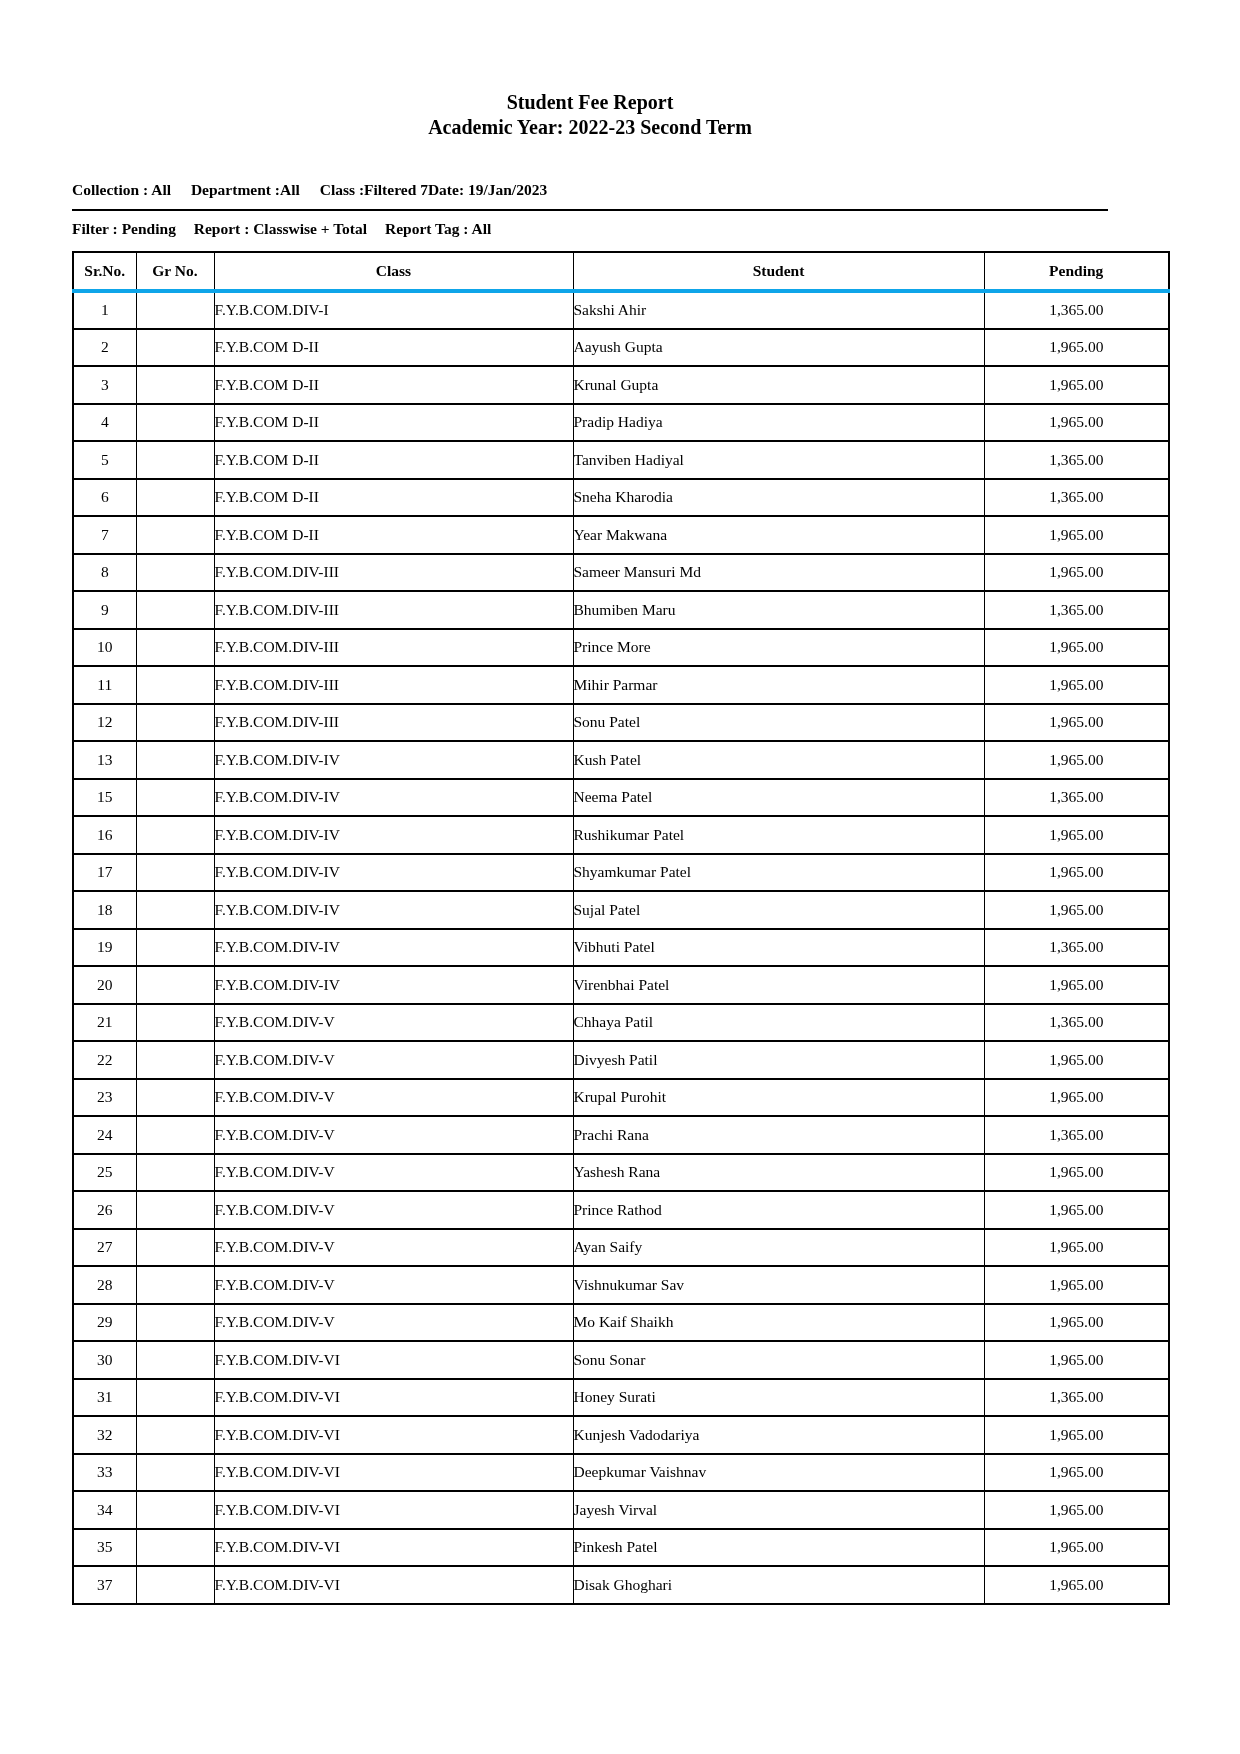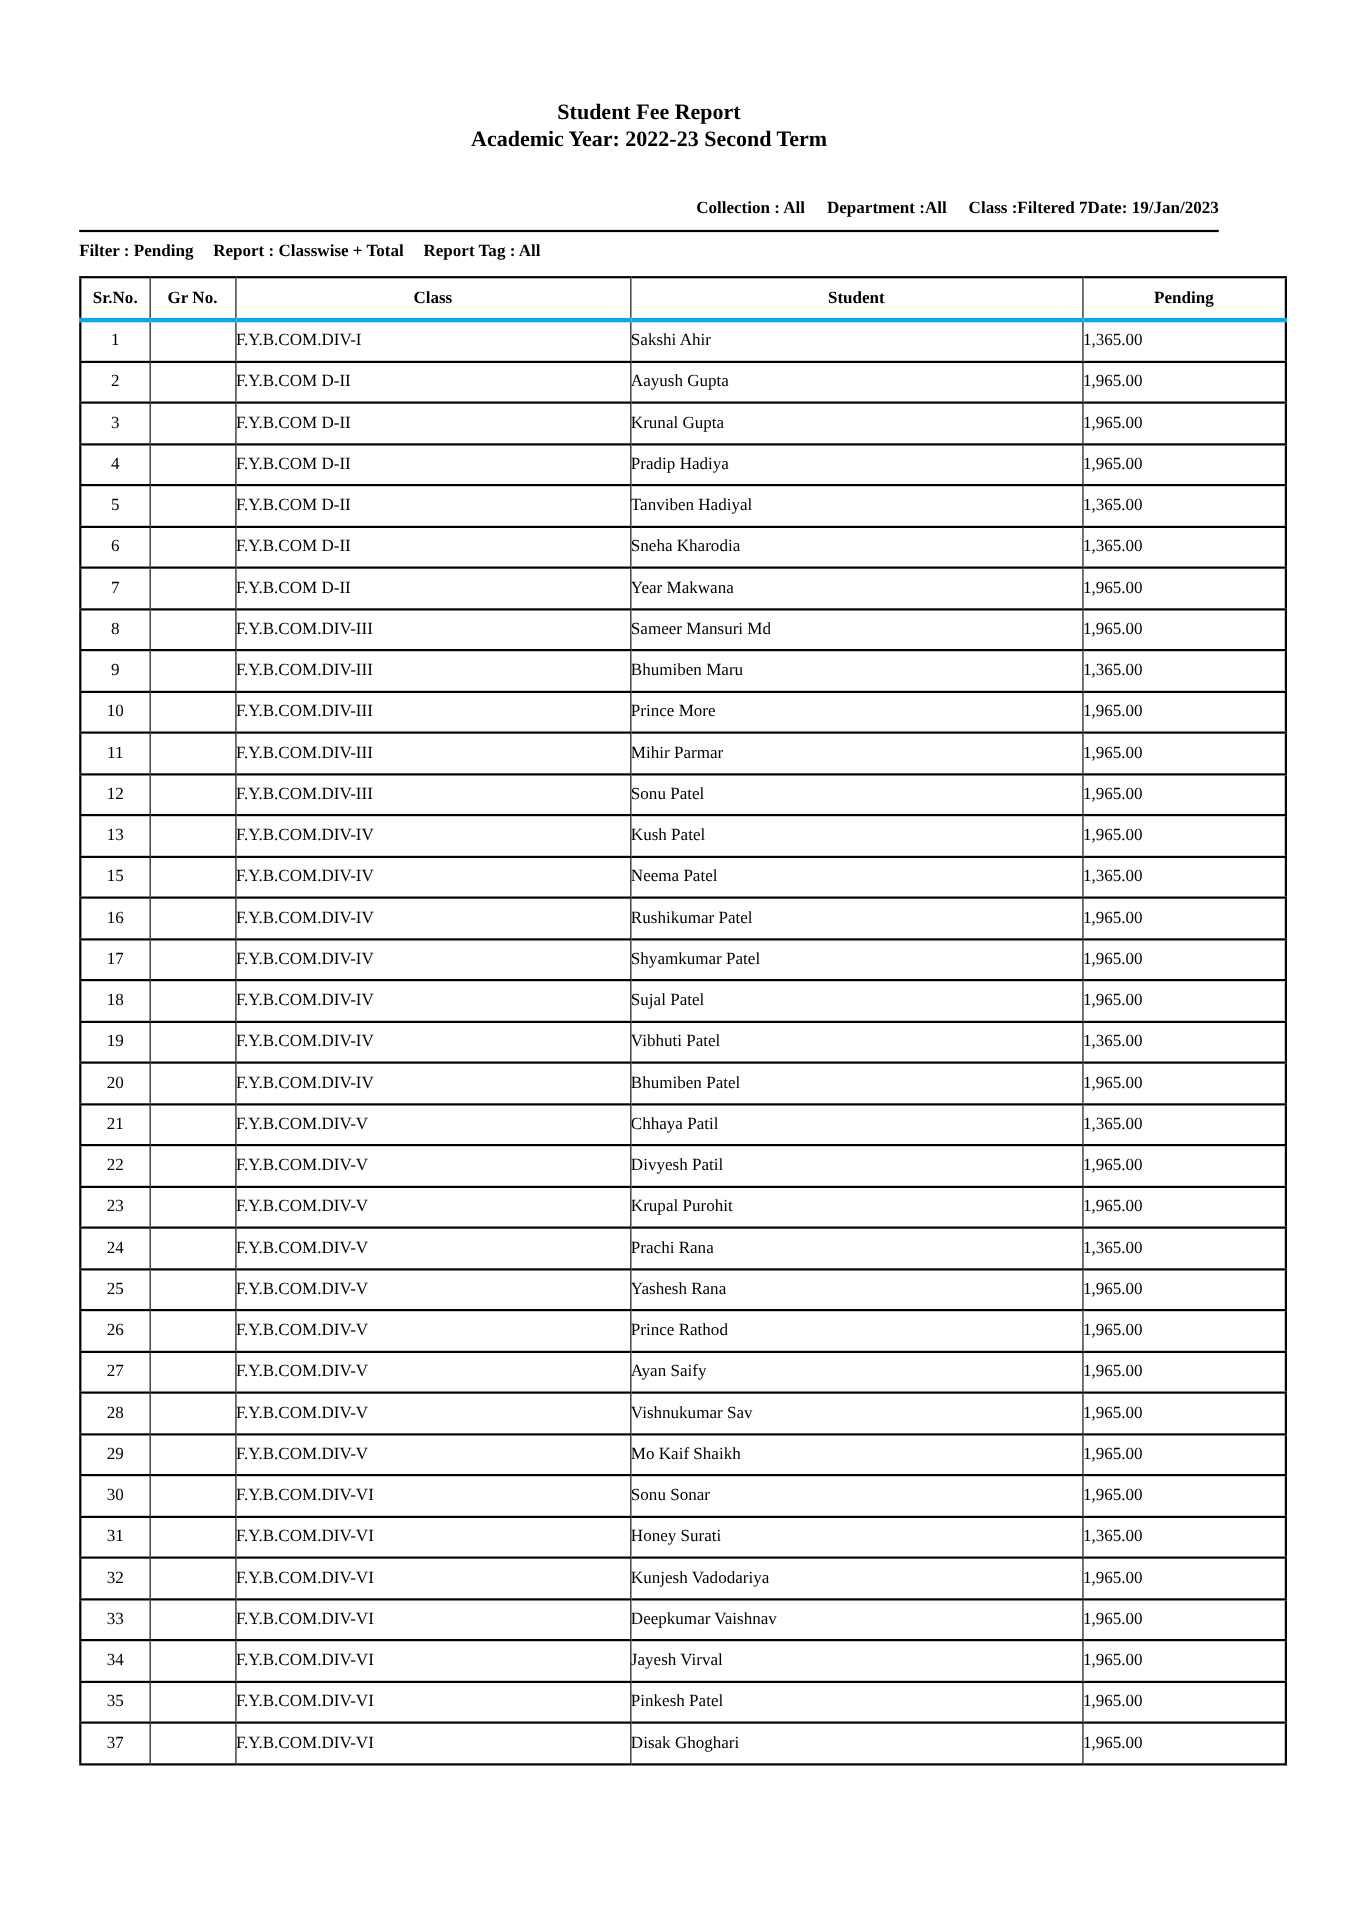--- a/index.html
+++ b/index.html
@@ -26,21 +26,21 @@
     text-align: center;
   }
   .page-title, .page-subtitle {
     font-weight: bold;
     font-size: 20px;
     line-height: 25px;
   }
   .meta-row {
     margin-top: 40px;
     display: flex;
-    justify-content: flex-end;
+    justify-content: flex-start;
     align-items: baseline;
     font-weight: bold;
     font-size: 15.5px;
     line-height: 20px;
   }
   .meta-left span { margin-right: 16px; }
   .meta-left span:last-child { margin-right: 0; }
   .rule {
     margin-top: 9px;
     border-top: 2.5px solid #000000;
@@ -78,21 +78,21 @@
   }
   table.fee-table thead th {
     height: 36px;
     font-weight: bold;
     text-align: center;
     border-bottom: 4px solid #0ea5e9;
   }
   table.fee-table tbody tr { height: 37.5px; }
   td.cell-sr { text-align: center; }
   td.cell-class, td.cell-student { text-align: left; padding-left: 7px; }
-  td.cell-pending { text-align: left; padding-right: 9px; }
+  td.cell-pending { text-align: center; padding-right: 9px; }
 </style>
 </head>
 <body>
 
 <div class="content">
 
   <div class="title-block">
     <div class="page-title">Student Fee Report</div>
     <div class="page-subtitle">Academic Year: 2022-23 Second Term</div>
   </div>
@@ -255,21 +255,21 @@
           <td class="cell-sr">19</td>
           <td class="cell-gr"></td>
           <td class="cell-class">F.Y.B.COM.DIV-IV</td>
           <td class="cell-student">Vibhuti Patel</td>
           <td class="cell-pending">1,365.00</td>
         </tr>
         <tr>
           <td class="cell-sr">20</td>
           <td class="cell-gr"></td>
           <td class="cell-class">F.Y.B.COM.DIV-IV</td>
-          <td class="cell-student">Bhumiben Patel</td>
+          <td class="cell-student">Virenbhai Patel</td>
           <td class="cell-pending">1,965.00</td>
         </tr>
         <tr>
           <td class="cell-sr">21</td>
           <td class="cell-gr"></td>
           <td class="cell-class">F.Y.B.COM.DIV-V</td>
           <td class="cell-student">Chhaya Patil</td>
           <td class="cell-pending">1,365.00</td>
         </tr>
         <tr>

